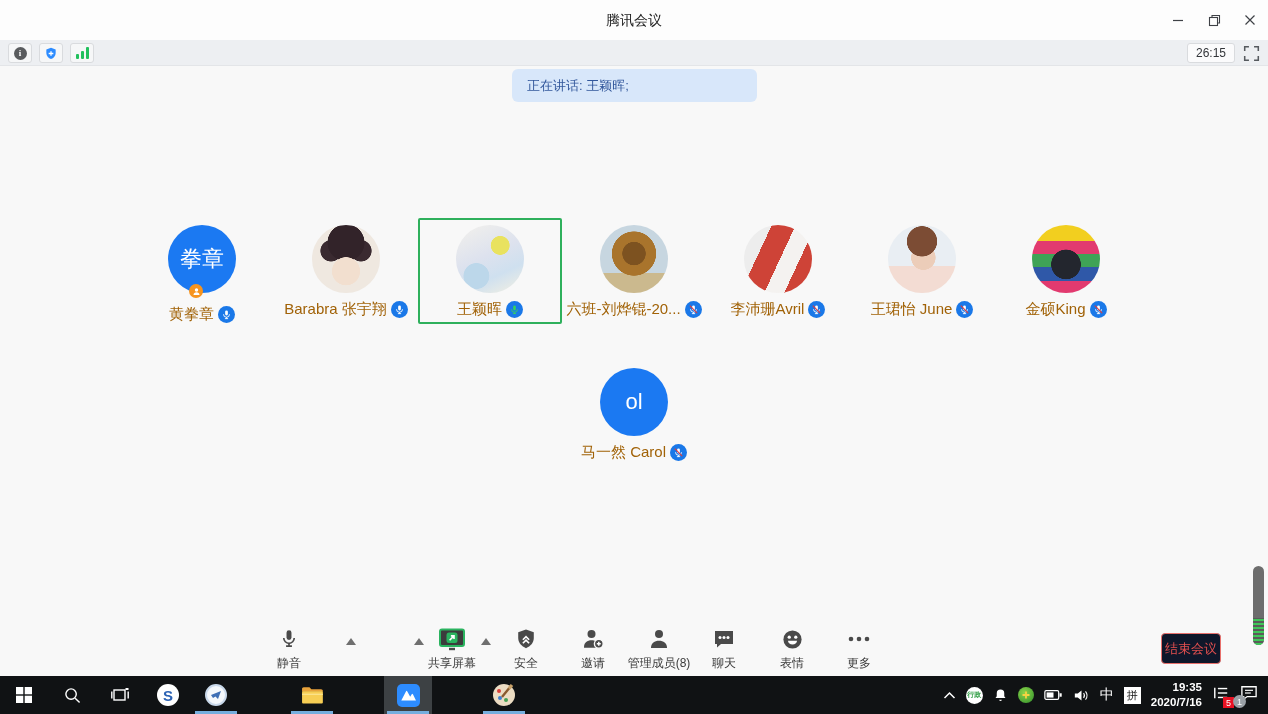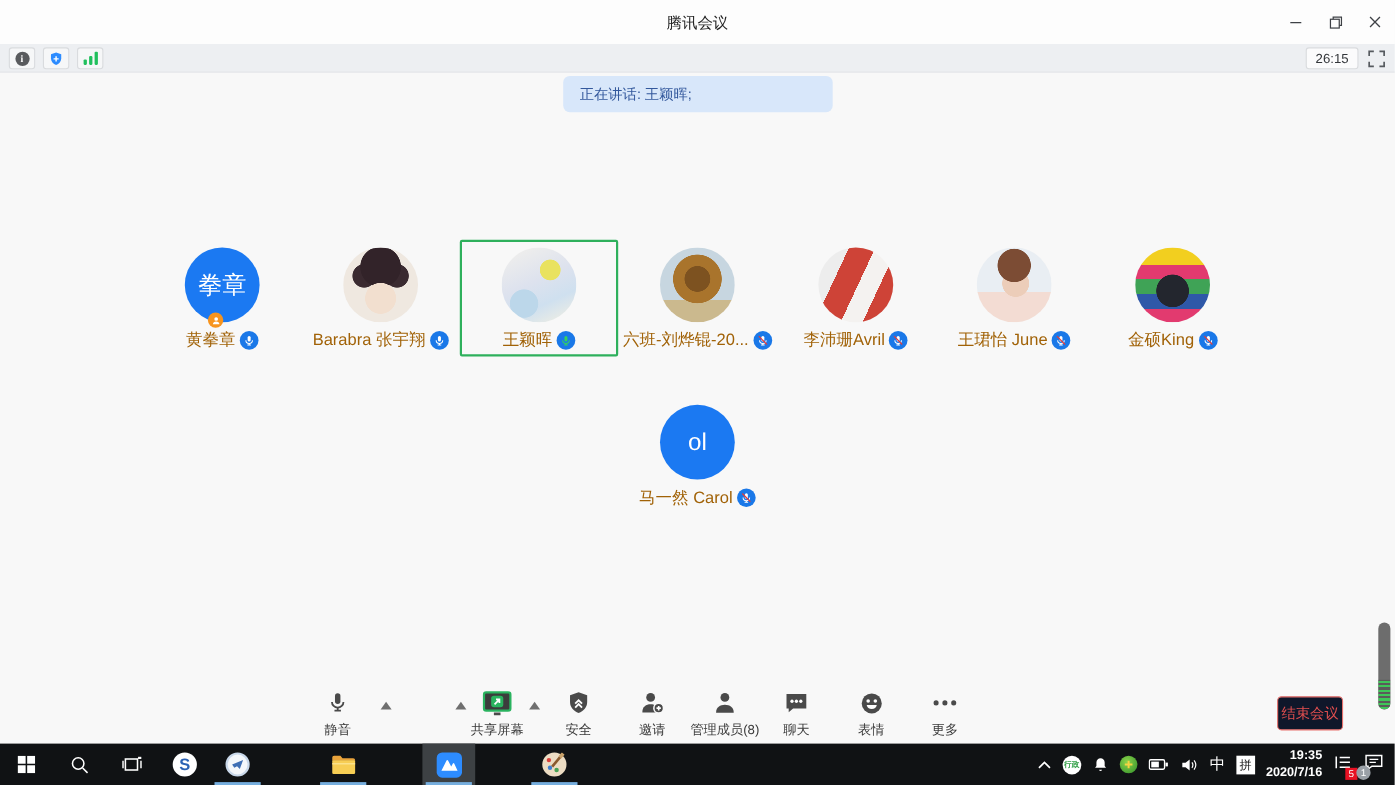--- a/index.html
+++ b/index.html
@@ -119,21 +119,21 @@
       <svg width="17" height="17" viewBox="0 0 20 20">
           <path d="M2 7V2h5M13 2h5v5M18 13v5h-5M7 18H2v-5" fill="none" stroke="#565a5f" stroke-width="1.8"></path>
         </svg>
     </div>
   </div>
 
   <div class="banner">
     <span>正在讲话: 王颖晖;</span>
   </div>
 
-  <div class="tile" style="left:130px; top:218px;">
+  <div class="tile" style="left:130px; top:218px;justify-content:space-between;">
     <div class="avatarwrap">
       <div class="avatar av-blue">拳章</div>
       <div class="hostbadge">
         <svg width="9" height="9" viewBox="0 0 24 24">
             <circle cx="12" cy="8" r="4.5" fill="#fff"></circle>
             <path d="M4 21c0-4.4 3.6-7 8-7s8 2.6 8 7z" fill="#fff"></path>
           </svg>
       </div>
     </div>
     <div class="namerow">
@@ -258,21 +258,21 @@
         <svg width="11" height="11" viewBox="0 0 24 24">
             <rect x="9" y="3" width="6" height="11" rx="3" fill="#fff"></rect>
             <path d="M5.5 11.5a6.5 6.5 0 0 0 13 0" fill="none" stroke="#fff" stroke-width="2"></path>
             <path d="M12 18v3M8.5 21h7" stroke="#fff" stroke-width="2"></path>
             <line x1="4" y1="3.5" x2="20" y2="20" stroke="#e03b3b" stroke-width="2.4"></line>
           </svg>
       </span>
     </div>
   </div>
 
-  <div class="ctl" style="left:307px;">
+  <div class="ctl" style="left:289px;">
     <div class="icon">
       <svg width="22" height="24" viewBox="0 0 24 24">
           <rect x="9.3" y="2.5" width="5.4" height="10.5" rx="2.7" fill="#4a4a4a"></rect>
           <path d="M6.3 11a5.7 5.7 0 0 0 11.4 0" fill="none" stroke="#4a4a4a" stroke-width="1.8"></path>
           <path d="M12 16.7v3M8.8 19.7h6.4" stroke="#4a4a4a" stroke-width="1.8" fill="none"></path>
         </svg>
     </div>
     <div class="lbl">静音</div>
   </div>
   <div class="uparrow" style="left:351px;"></div>

